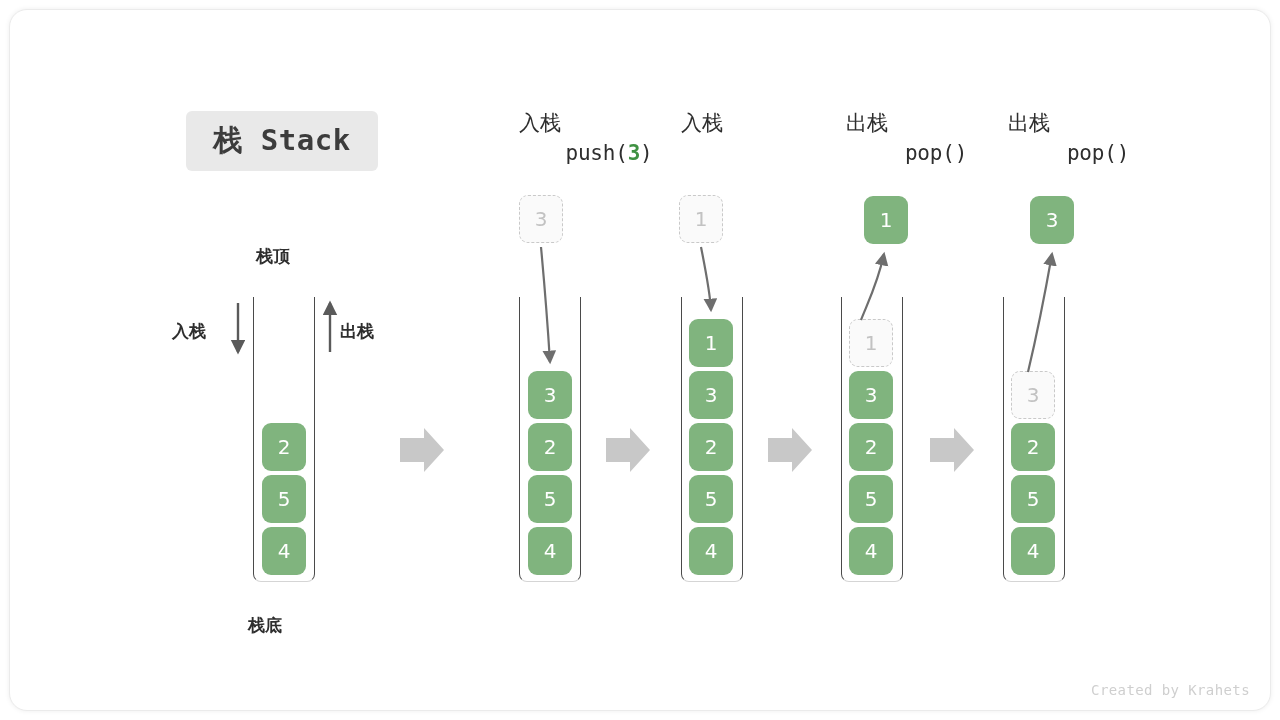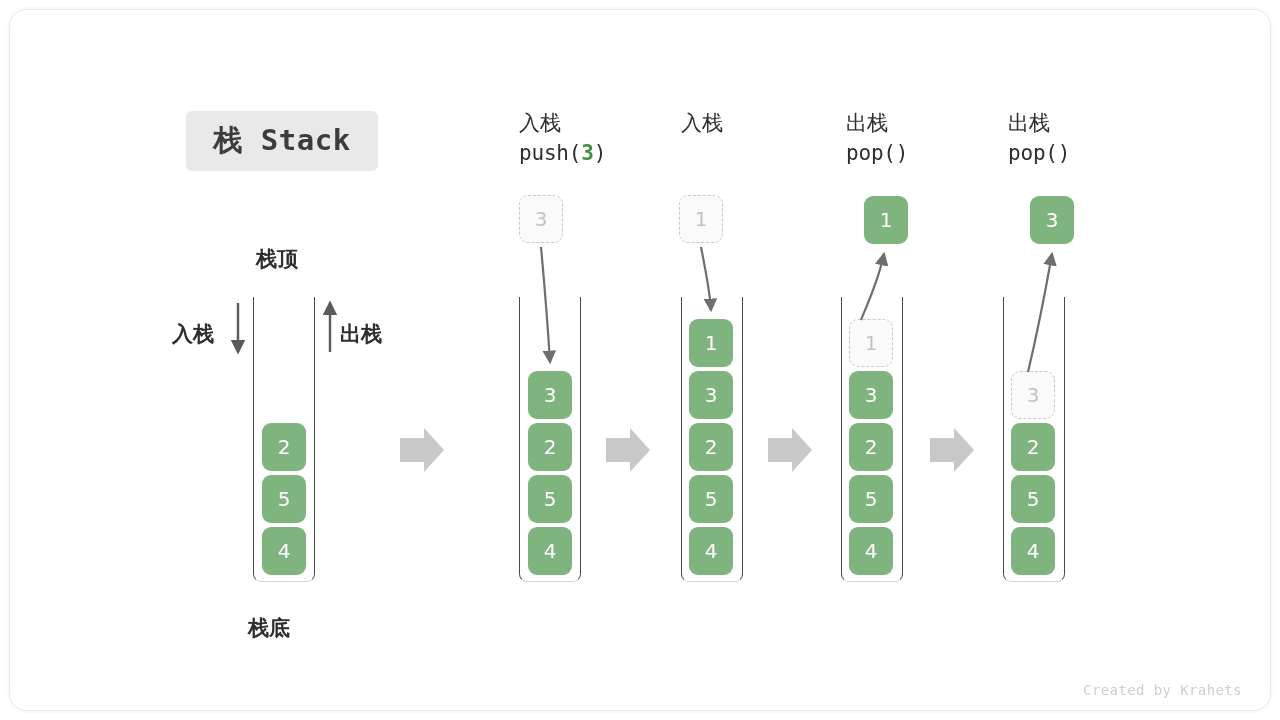--- a/index.html
+++ b/index.html
@@ -37,21 +37,21 @@
     font-family: "DejaVu Sans Mono", "Liberation Mono", monospace;
     font-size: 29px; font-weight: bold;
     color: #3c3c3c;
     letter-spacing: 0.5px;
   }
 
   
   .cjk-label {
     position: absolute;
     font-family: "DejaVu Sans", "Liberation Sans", sans-serif;
-    font-size: 21px; font-weight: bold;
+    font-size: 17px; font-weight: bold;
     color: #2e2e2e;
     white-space: nowrap;
   }
   #label-top   { left: 256px; top: 245px; }
   #label-bottom{ left: 248px; top: 614px; }
   #label-push  { left: 172px; top: 320px; }
   #label-pop   { left: 340px; top: 320px; }
 
   
   .col-head {
@@ -64,20 +64,21 @@
     white-space: nowrap;
   }
   .col-head .cn {
     font-family: "DejaVu Sans", "Liberation Sans", sans-serif;
     display: block;
   }
   .col-head .code {
     font-family: "DejaVu Sans Mono", "Liberation Mono", monospace;
     display: block;
     letter-spacing: -0.2px;
+    text-align: center;
   }
   .col-head .code .arg { color: #3f9142; font-weight: bold; }
 
   
   .stack-wrap { position: absolute; }
   .stack-walls {
     position: absolute; left: 0; top: 0;
     width: 62px; height: 285px;
     border-left: 1.6px solid #4a4a4a;
     border-right: 1.6px solid #4a4a4a;
@@ -105,21 +106,21 @@
     color: #c2c2c2;
     border: 1.8px dashed #c9c9c9;
   }
 
   
   .cell.float { position: absolute; }
 
   
   .watermark {
     position: absolute;
-    right: 38px; bottom: 22px;
+    right: 30px; bottom: 22px;
     font-family: "DejaVu Sans Mono", "Liberation Mono", monospace;
     font-size: 14px;
     color: #cfcfcf;
     letter-spacing: 0.4px;
   }
   svg.layer { pointer-events: none; }
 </style>
 </head>
 <body>
 

